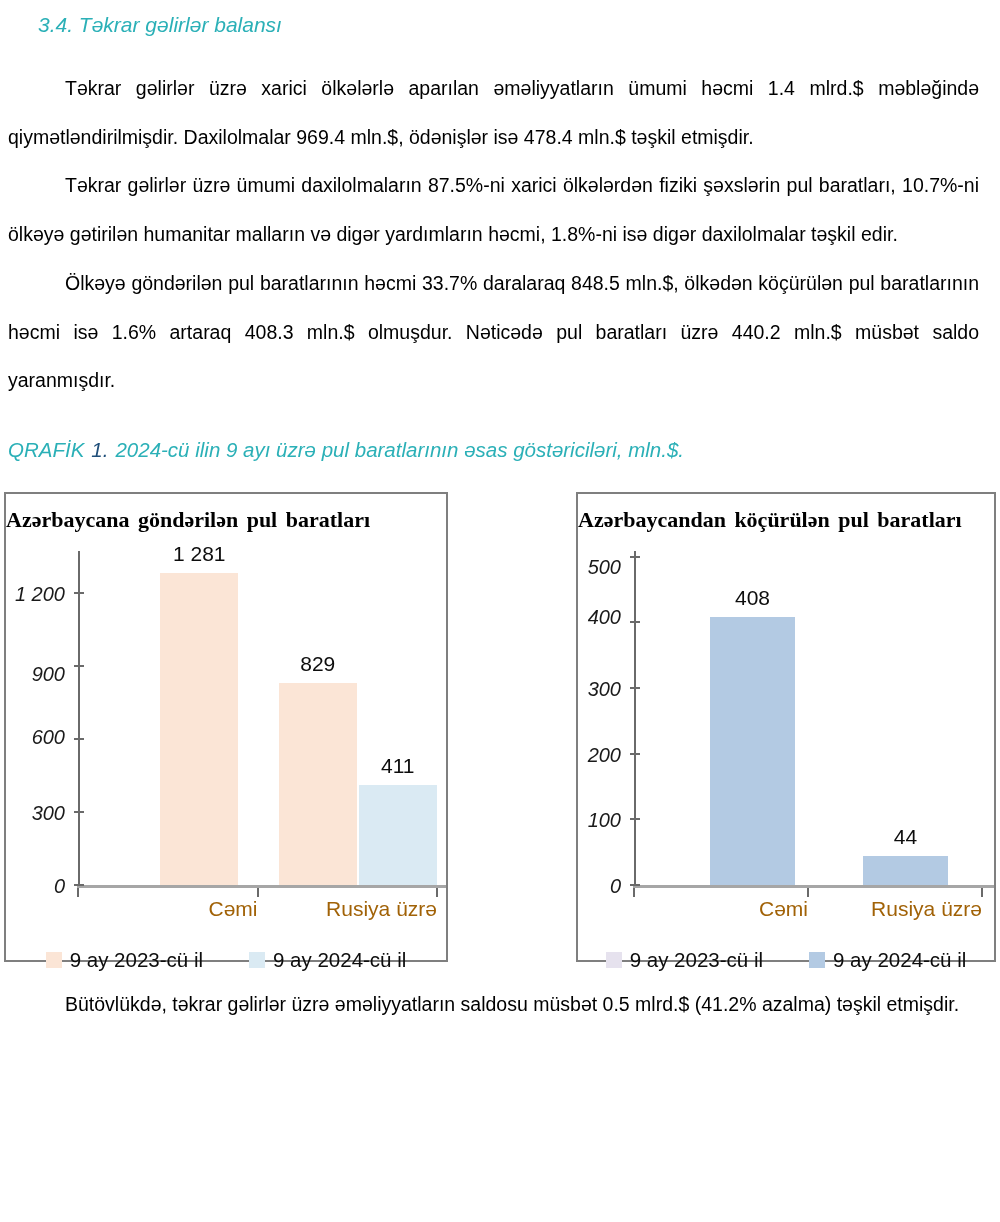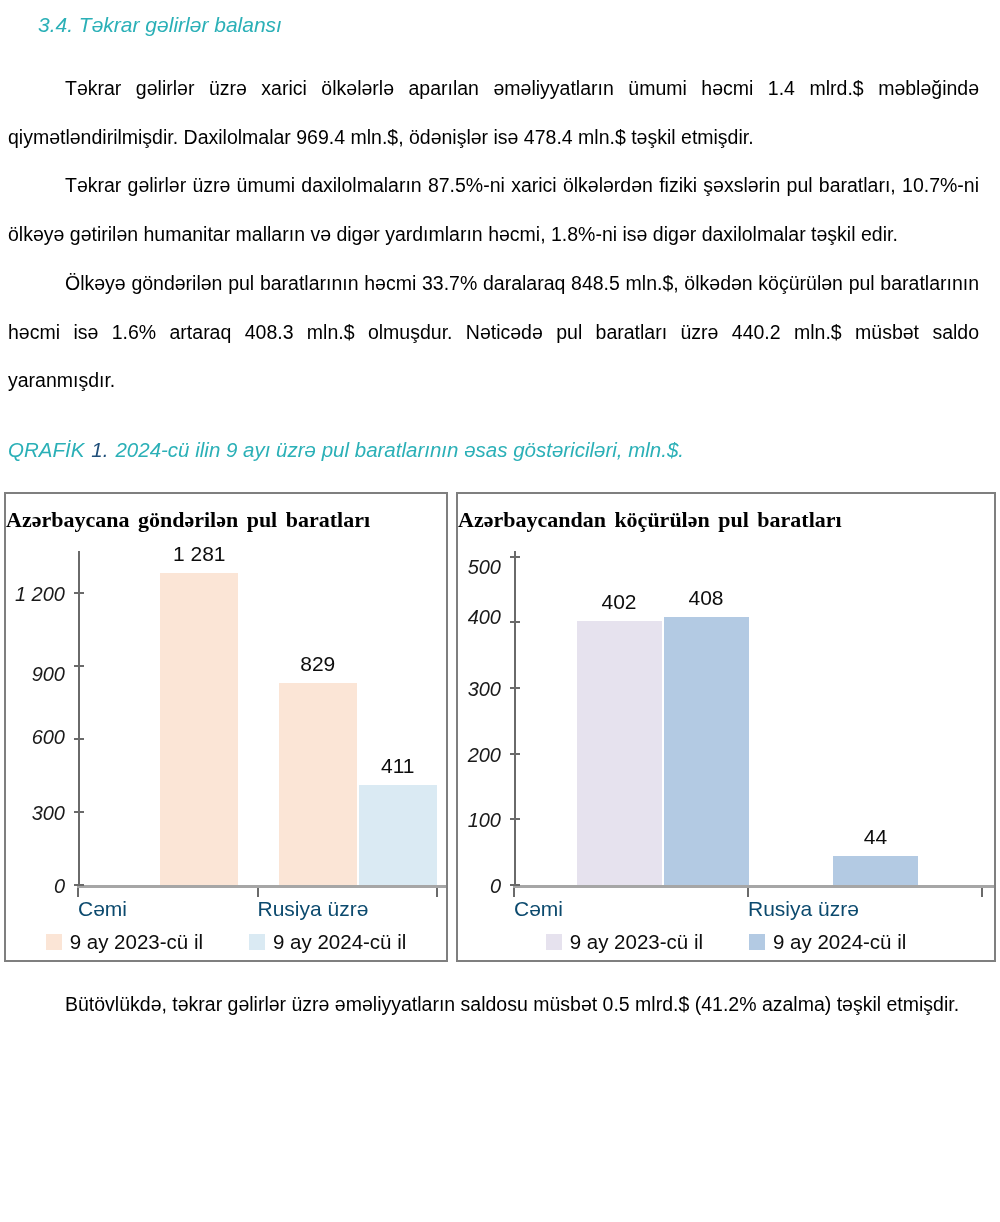--- a/index.html
+++ b/index.html
@@ -41,21 +41,21 @@
     justify-content: space-between;
     padding: 0 4px;
     margin-top: 30px;
   }
   .chart-box {
     border: 2px solid var(--chart-border, #7f7f7f);
     background: #fff;
     height: 470px;
   }
   .chart-0 { width: 444px; }
-  .chart-1 { width: 540px; }
+  .chart-1 { width: 420px; }
   .chart-title {
     font-family: "Liberation Serif", serif;
     font-weight: bold;
     font-size: 22px;
     text-align: left;
     margin-top: 13px;
     margin-bottom: 14px;
     word-spacing: 3px;
     white-space: nowrap;
   }
@@ -105,24 +105,24 @@
   .bar-value {
     flex-shrink: 0; font-size: 21px; color: #0d0d0d;
     margin-bottom: 7px; white-space: nowrap;
   }
   .bar { flex-shrink: 0; }
   .chart-0 .bar { width: 78px; }
   .chart-1 .bar { width: 85px; }
   .xlabels { display: flex; margin-top: 12px; }
   .chart-0 .xlabels { margin-left: 72px; margin-right: 9px; }
   .chart-1 .xlabels { margin-left: 56px; margin-right: 12px; }
-  .xlabel { flex: 1; text-align: left; font-size: 21px; color: #0c4a6e; }
+  .xlabel { flex: 1; text-align: right; font-size: 21px; color: #a16207; }
   .legend {
     display: flex; justify-content: center; align-items: center;
-    gap: 46px; margin-top: 9px; font-size: 20.5px; color: #0d0d0d;
+    gap: 46px; margin-top: 27px; font-size: 20.5px; color: #0d0d0d;
   }
   .legend-item { display: flex; align-items: center; }
   .swatch { width: 16px; height: 16px; display: inline-block; margin-right: 8px; }
   .closing { margin-top: 18px; }
 </style>
 </head>
 <body>
 
 <div class="page">
 
@@ -193,24 +193,20 @@
         </div>
     </div>
 
     <div class="chart-box chart-1">
       <div class="chart-title">Azərbaycandan köçürülən pul baratları</div>
       <div class="plot">
         <div class="yaxis"></div>
         <div class="baseline"></div>
         <div class="groups">
             <div class="group">
-              <div class="bar-col">
-                <div class="bar-value">402</div>
-                <div class="bar" style="height: 263.8px; background: rgb(230, 226, 238);"></div>
-              </div>
               <div class="bar-col">
                 <div class="bar-value">408</div>
                 <div class="bar" style="height: 267.8px; background: rgb(179, 202, 227);"></div>
               </div>
             </div>
             <div class="group">
               <div class="bar-col">
                 <div class="bar-value">44</div>
                 <div class="bar" style="height: 28.9px; background: rgb(179, 202, 227);"></div>
               </div>

